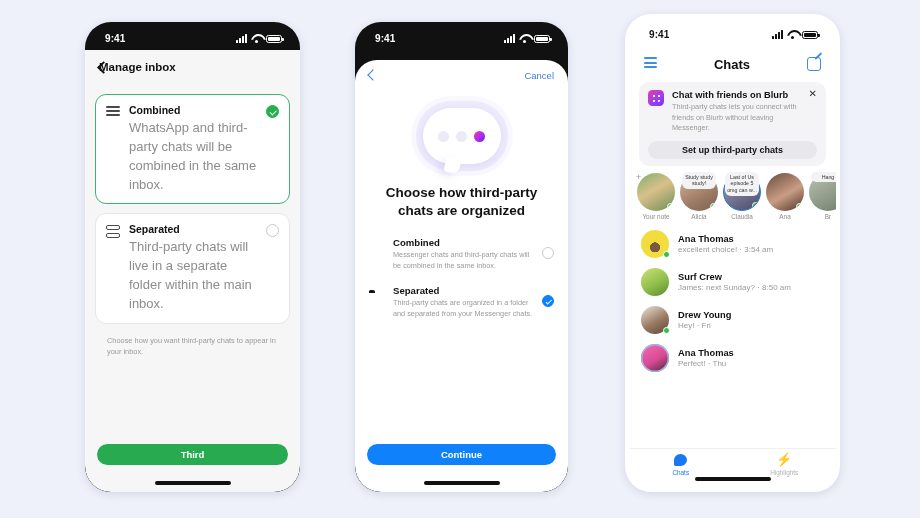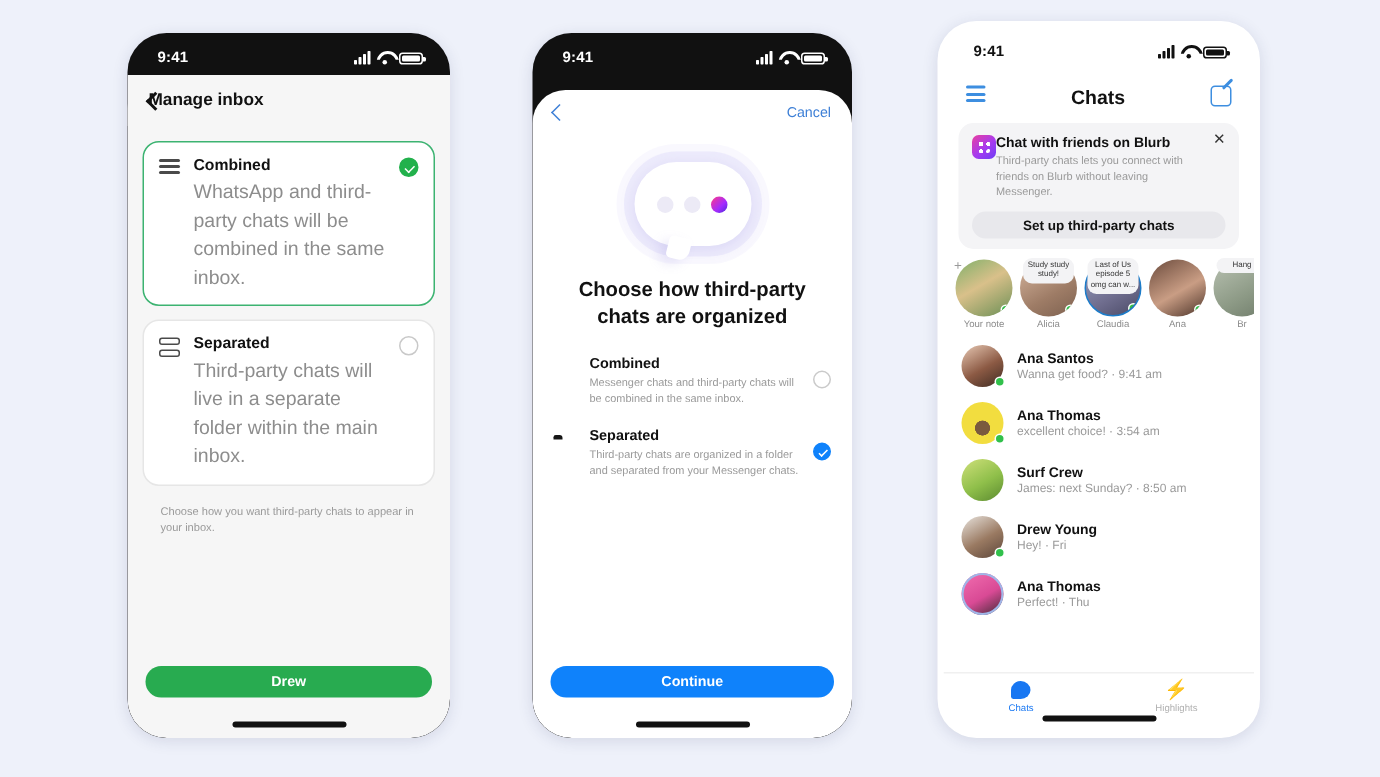--- a/index.html
+++ b/index.html
@@ -122,21 +122,21 @@
   .burger i { display:block; width:13px; height:2px; background:#3d8ee0; border-radius:2px;
               margin-bottom:2.6px; }
   .nav3-title { font-size:13px; font-weight:700; color:#111; }
   .compose { width:14px; height:14px; border:1.7px solid #3d8ee0; border-radius:3px;
              position:relative; }
   .compose:after { content:""; position:absolute; right:-3px; top:-3px; width:9px; height:2.4px;
      background:#3d8ee0; transform:rotate(-45deg); border-radius:1px; }
 
   .banner { margin:4px 10px 0; background:#f4f4f6; border-radius:10px; padding:8px 9px 7px;
             position:relative; }
-  .bn-top { display:flex; }
+  .bn-top { display:flex; gap:8px; }
   .appicon { flex:0 0 16px; width:16px; height:16px; border-radius:4.5px;
      background:linear-gradient(140deg,#e93fa0 0%,#a53bf0 55%,#6d3df5 100%); position:relative; }
   .appicon:after { content:""; position:absolute; inset:4px; border-radius:1.5px;
      background:
        radial-gradient(circle 1.5px at 2px 2px,#fff 99%,transparent 100%),
        radial-gradient(circle 1.5px at 7px 2px,#fff 99%,transparent 100%),
        radial-gradient(circle 1.5px at 2px 7px,#fff 99%,transparent 100%),
        radial-gradient(circle 1.5px at 7px 7px,#fff 99%,transparent 100%); }
   .bn-t { font-size:9.3px; font-weight:700; color:#111; margin-bottom:2px; }
   .bn-d { font-size:7.3px; line-height:1.45; color:#9a9a9a; padding-right:12px; }
@@ -223,21 +223,21 @@
           <span class="opt-txt">
             <span class="opt-t" style="display:block">Separated</span>
             <span class="opt-d" style="display:block">Third-party chats will live in a separate folder within the main inbox.</span>
           </span>
           <span class="radio"></span>
         </div>
 
         <div class="footnote">Choose how you want third-party chats to appear in your inbox.</div>
       </div>
 
-      <div class="btn green">Drew</div>
+      <div class="btn green">Third</div>
       <div class="homebar"></div>
     </div>
   </div>
 
   <div class="phone dark" id="p2">
     <div class="statusbar onblack">
       <span class="sb-time">9:41</span>
       <span class="sb-icons">
         <span class="bars">
             <i></i>
@@ -361,29 +361,20 @@
         </div>
 
         <div class="story">
           <div class="st-note">Hang</div>
           <div class="st-av" style="background:linear-gradient(150deg,#b9c2b2,#8d9a86 60%,#6f7c6a)"></div>
           <div class="st-name">Br</div>
         </div>
       </div>
 
       <div class="chatlist">
-        <div class="chatrow">
-          <span class="cr-av" style="background:linear-gradient(150deg,#e8c9b4,#8c5a44 55%,#3e2b22)">
-            <span class="cr-on"></span>
-            </span>
-          <span style="flex:1">
-            <span class="cr-name" style="display:block">Ana Santos</span>
-            <span class="cr-msg" style="display:block">Wanna get food? · 9:41 am</span>
-          </span>
-        </div>
 
         <div class="chatrow">
           <span class="cr-av" style="background:radial-gradient(circle at 50% 62%,#7a5a3e 22%,#f2dd3f 23%)">
             <span class="cr-on"></span>
             </span>
           <span style="flex:1">
             <span class="cr-name" style="display:block">Ana Thomas</span>
             <span class="cr-msg" style="display:block">excellent choice! · 3:54 am</span>
           </span>
         </div>

